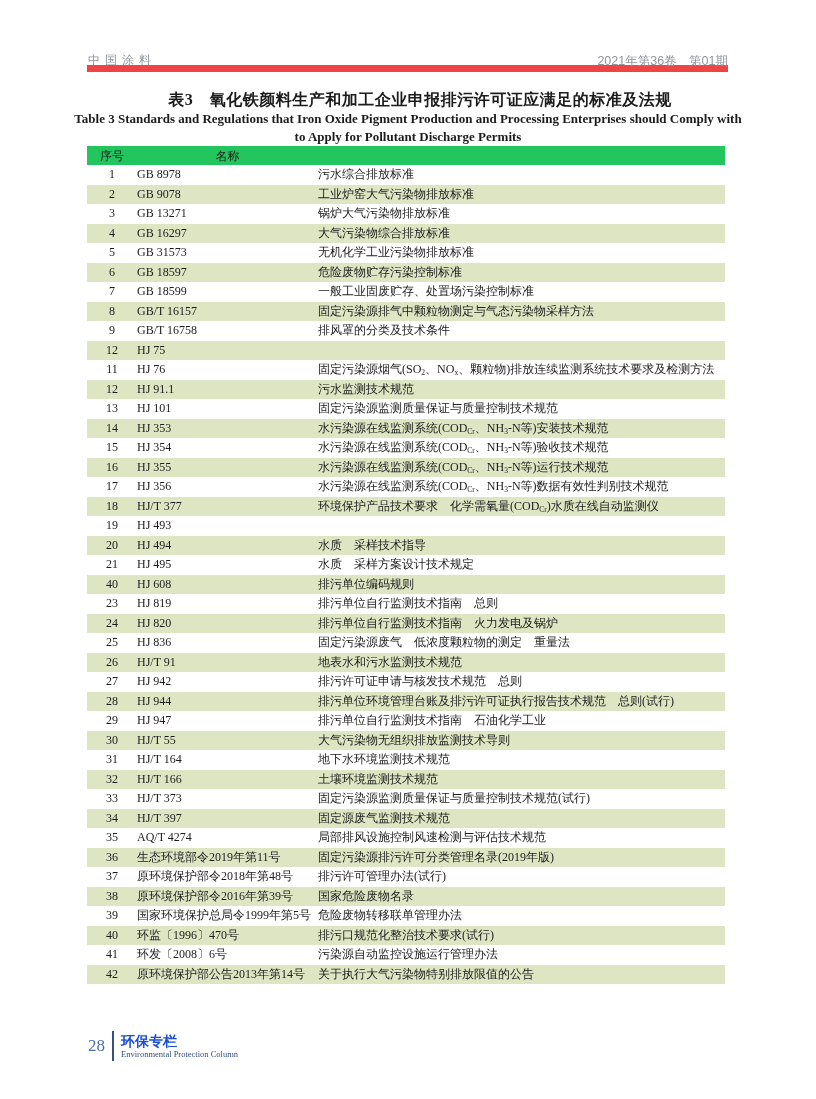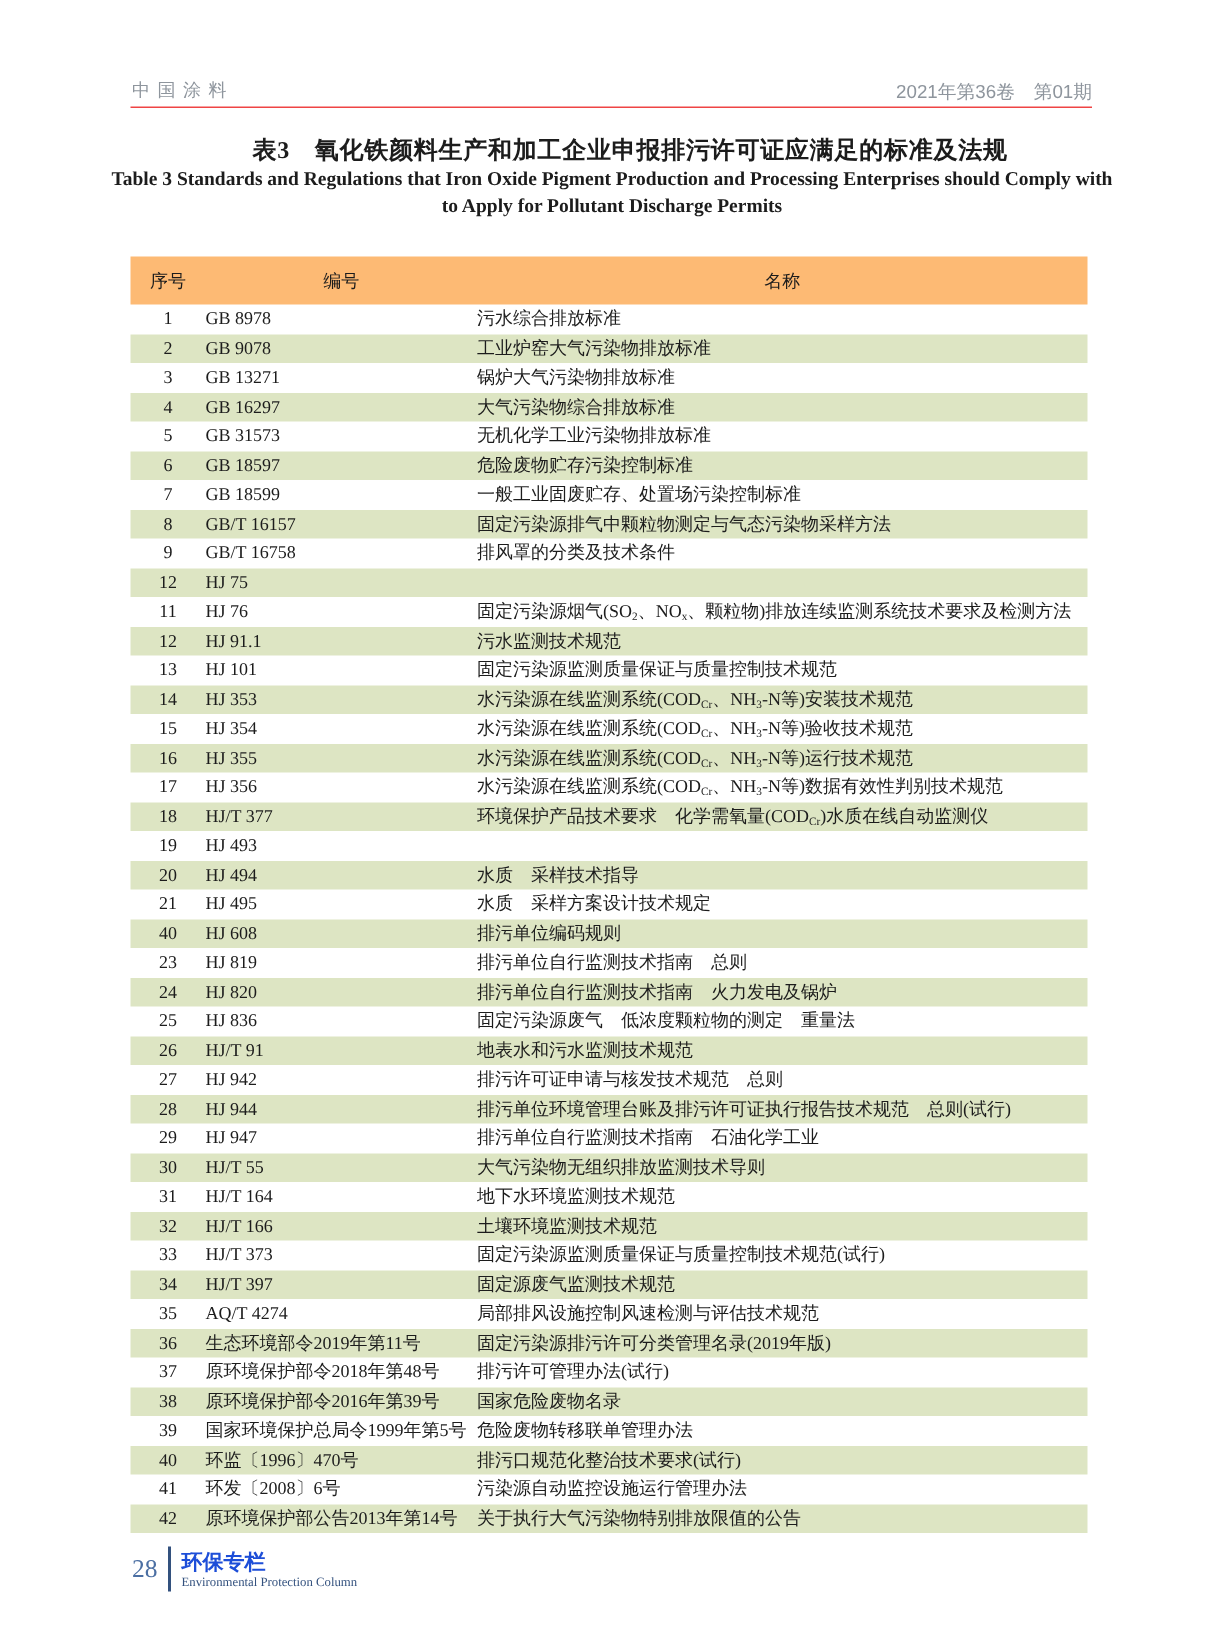--- a/index.html
+++ b/index.html
@@ -14,21 +14,21 @@
     color: #1c1c1c;
     overflow: hidden;
   }
   
   .running-head {
     position: absolute;
     left: 87px;
     top: 48px;
     width: 641px;
     height: 24px;
-    border-bottom: 1px solid #ef4444;
+    border-bottom: 7px solid #ef4444;
     font-family: "Liberation Sans", "DejaVu Sans", sans-serif;
     color: #8e959d;
     text-align: center;
   }
   .journal-name {
     position: absolute;
     left: 1px;
     top: 4px;
     font-size: 12px;
     letter-spacing: 5px;
@@ -70,25 +70,24 @@
   }
   .trow, .thead {
     display: grid;
     grid-template-columns: 50px 181px 1fr;
     align-items: center;
     height: 19.5px;
     line-height: 19.5px;
     white-space: nowrap;
   }
   .thead {
-    height: 32px;
+    height: 19px;
     line-height: 20px;
-    background: #fdba74;
+    background: #22c55e;
     font-weight: normal;
-    margin-top: 25px;
   }
   .thead .h { text-align: center; }
   .trow.even { background: #dde5c3; }
   .c1 { text-align: center; }
   .c2, .c3 { text-align: left; }
   .c3 sub {
     font-size: 7.5px;
     vertical-align: -2px;
     line-height: 0;
   }
@@ -136,21 +135,20 @@
     <span class="issue-info">2021年第36卷　第01期</span>
   </div>
 
   <div class="title-zh">表3　氧化铁颜料生产和加工企业申报排污许可证应满足的标准及法规</div>
   <div class="title-en line1">Table 3   Standards and Regulations that Iron Oxide Pigment Production and Processing Enterprises should Comply with</div>
   <div class="title-en line2">to Apply for Pollutant Discharge Permits</div>
 
   <div class="stable">
     <div class="thead">
       <span class="h">序号</span>
-      <span class="h">编号</span>
       <span class="h">名称</span>
     </div>
     <div>
         <div class="trow">
           <span class="c1">1</span>
           <span class="c2">GB 8978</span>
           <span class="c3">污水综合排放标准</span>
         </div>
         <div class="trow even">
           <span class="c1">2</span>

